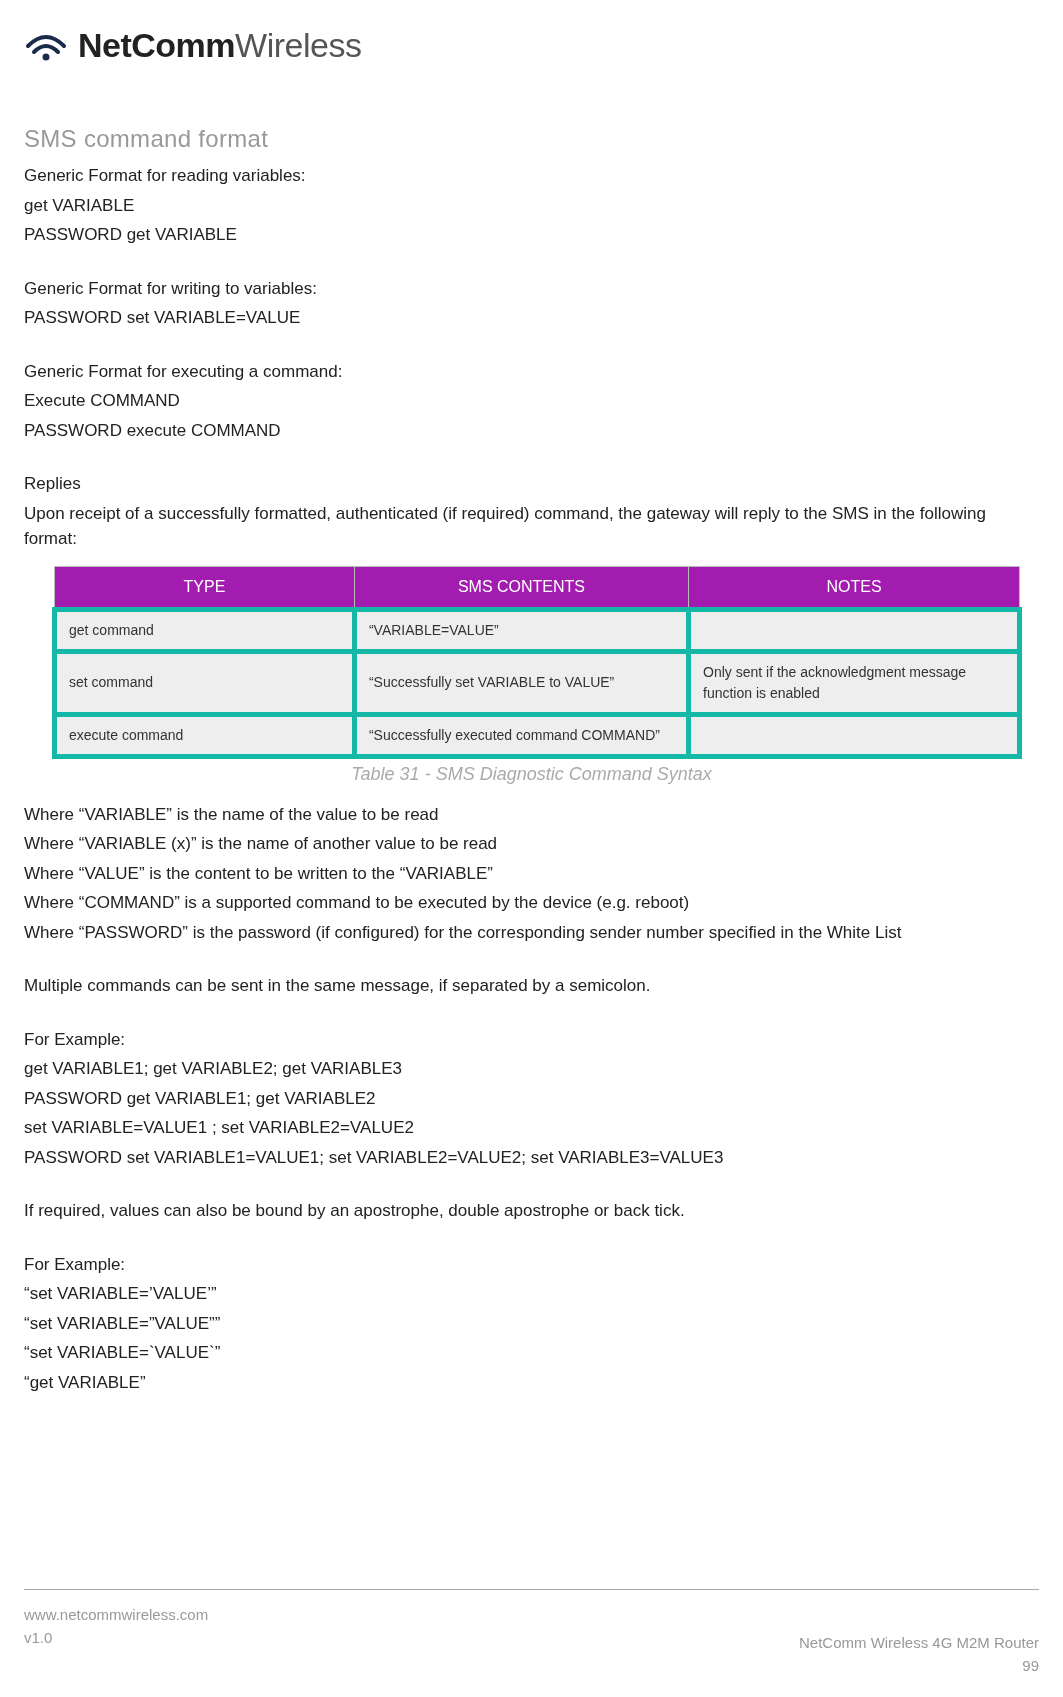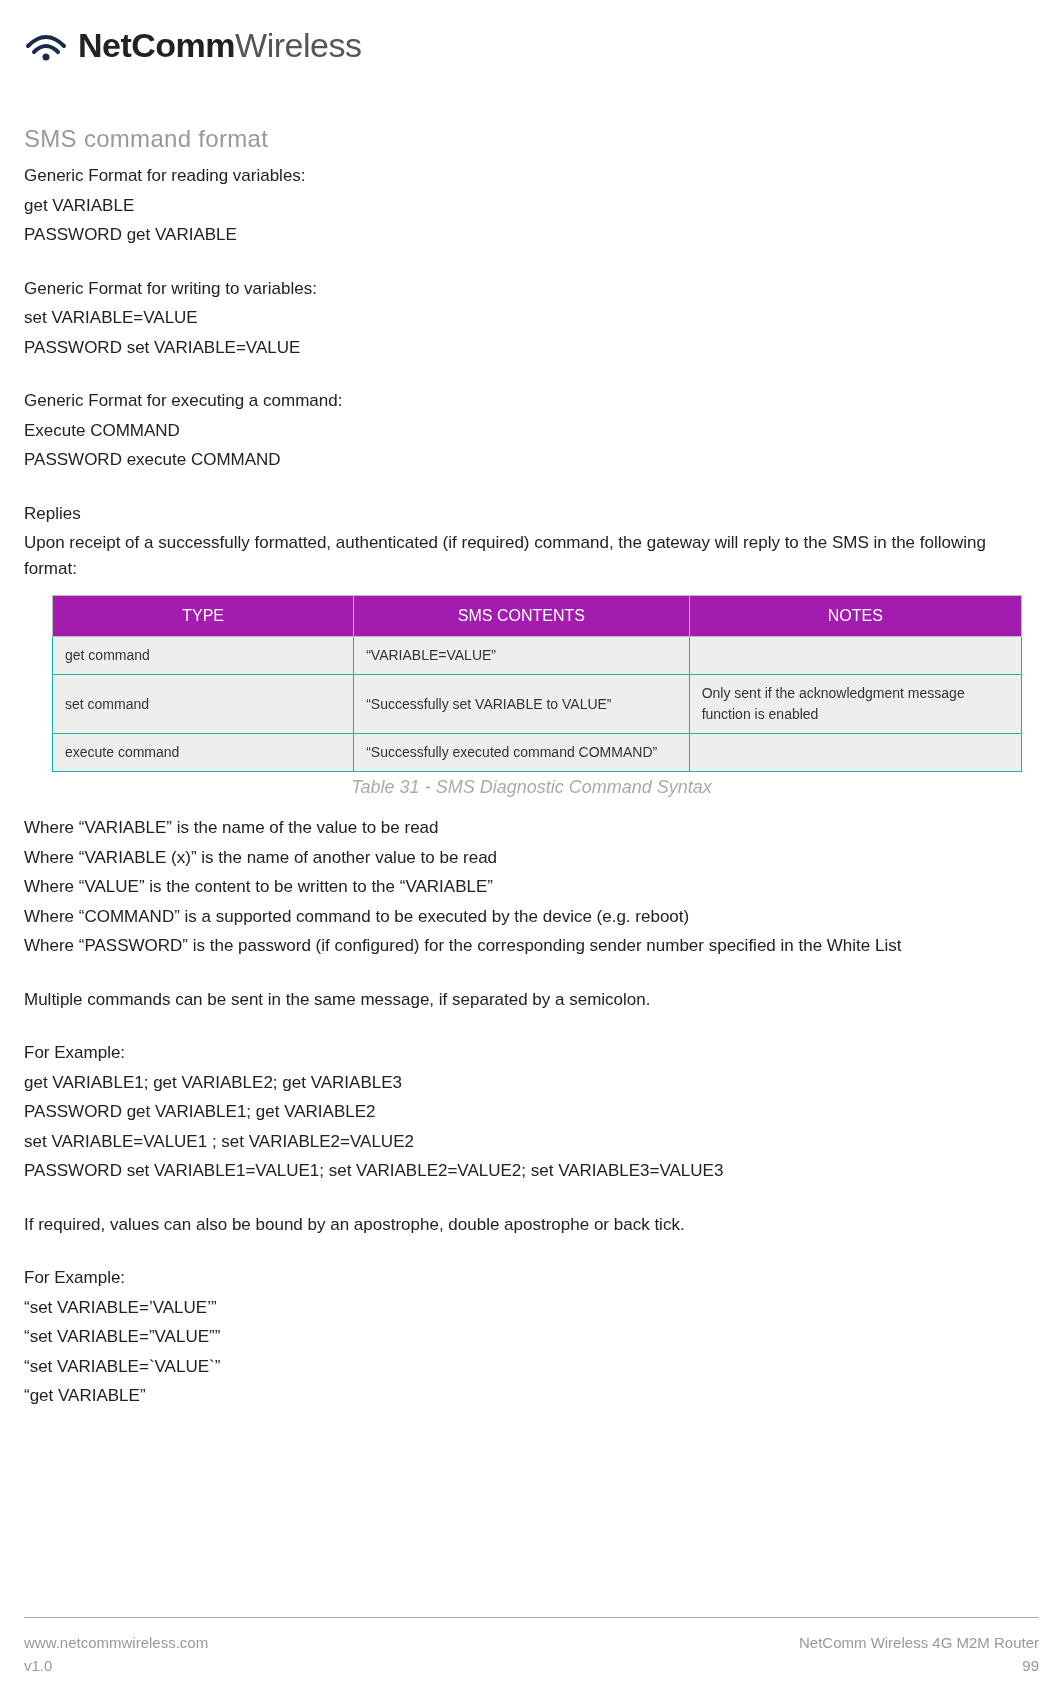--- a/index.html
+++ b/index.html
@@ -40,21 +40,21 @@
     padding: 8px 12px;
     text-align: center;
     font-size: 16px;
     border: 1px solid #bbb;
   }
   th:nth-child(1){ width: 290px; }
   th:nth-child(2){ width: 323px; }
   th:nth-child(3){ width: 320px; }
   td {
     background: #eee;
-    border: 1px solid #14b8a6;
+    border: 5px solid #14b8a6;
     padding: 8px 12px;
     vertical-align: middle;
     color: #333;
   }
   .caption {
     text-align: center;
     font-style: italic;
     color: #aaa;
     font-size: 18px;
     margin-bottom: 14px;
@@ -65,21 +65,21 @@
     left: 24px;
     right: 24px;
     border-top: 1px solid #aaa;
     padding-top: 14px;
     display: flex;
     justify-content: space-between;
     font-size: 15px;
     color: #999;
   }
   .footer-col { display: flex; flex-direction: column; }
-  .footer-col.right { text-align: right; }
+  .footer-col.right { text-align: right; margin-top: 28px; }
 </style>
 </head>
 <body>
 
 <div class="logo-row">
   <span>
     <svg width="44" height="40" viewBox="0 0 44 40">
       <path d="M4 24 Q22 6 40 24" stroke="#1a2a4a" stroke-width="4" fill="none" stroke-linecap="round"></path>
       <path d="M10 30 Q22 18 34 30" stroke="#1a2a4a" stroke-width="4" fill="none" stroke-linecap="round"></path>
       <circle cx="22" cy="35" r="3.5" fill="#1a2a4a"></circle>
@@ -91,21 +91,20 @@
 </div>
 
 <h2 class="section">SMS command format</h2>
 
 <p class="line">Generic Format for reading variables:</p>
 <p class="line">get VARIABLE</p>
 <p class="line">PASSWORD get VARIABLE</p>
 
 <div class="blk">
 <p class="line">Generic Format for writing to variables:</p>
-<p class="line">set VARIABLE=VALUE</p>
 <p class="line">PASSWORD set VARIABLE=VALUE</p>
 </div>
 
 <div class="blk">
 <p class="line">Generic Format for executing a command:</p>
 <p class="line">Execute COMMAND</p>
 <p class="line">PASSWORD execute COMMAND</p>
 </div>
 
 <div class="blk">

